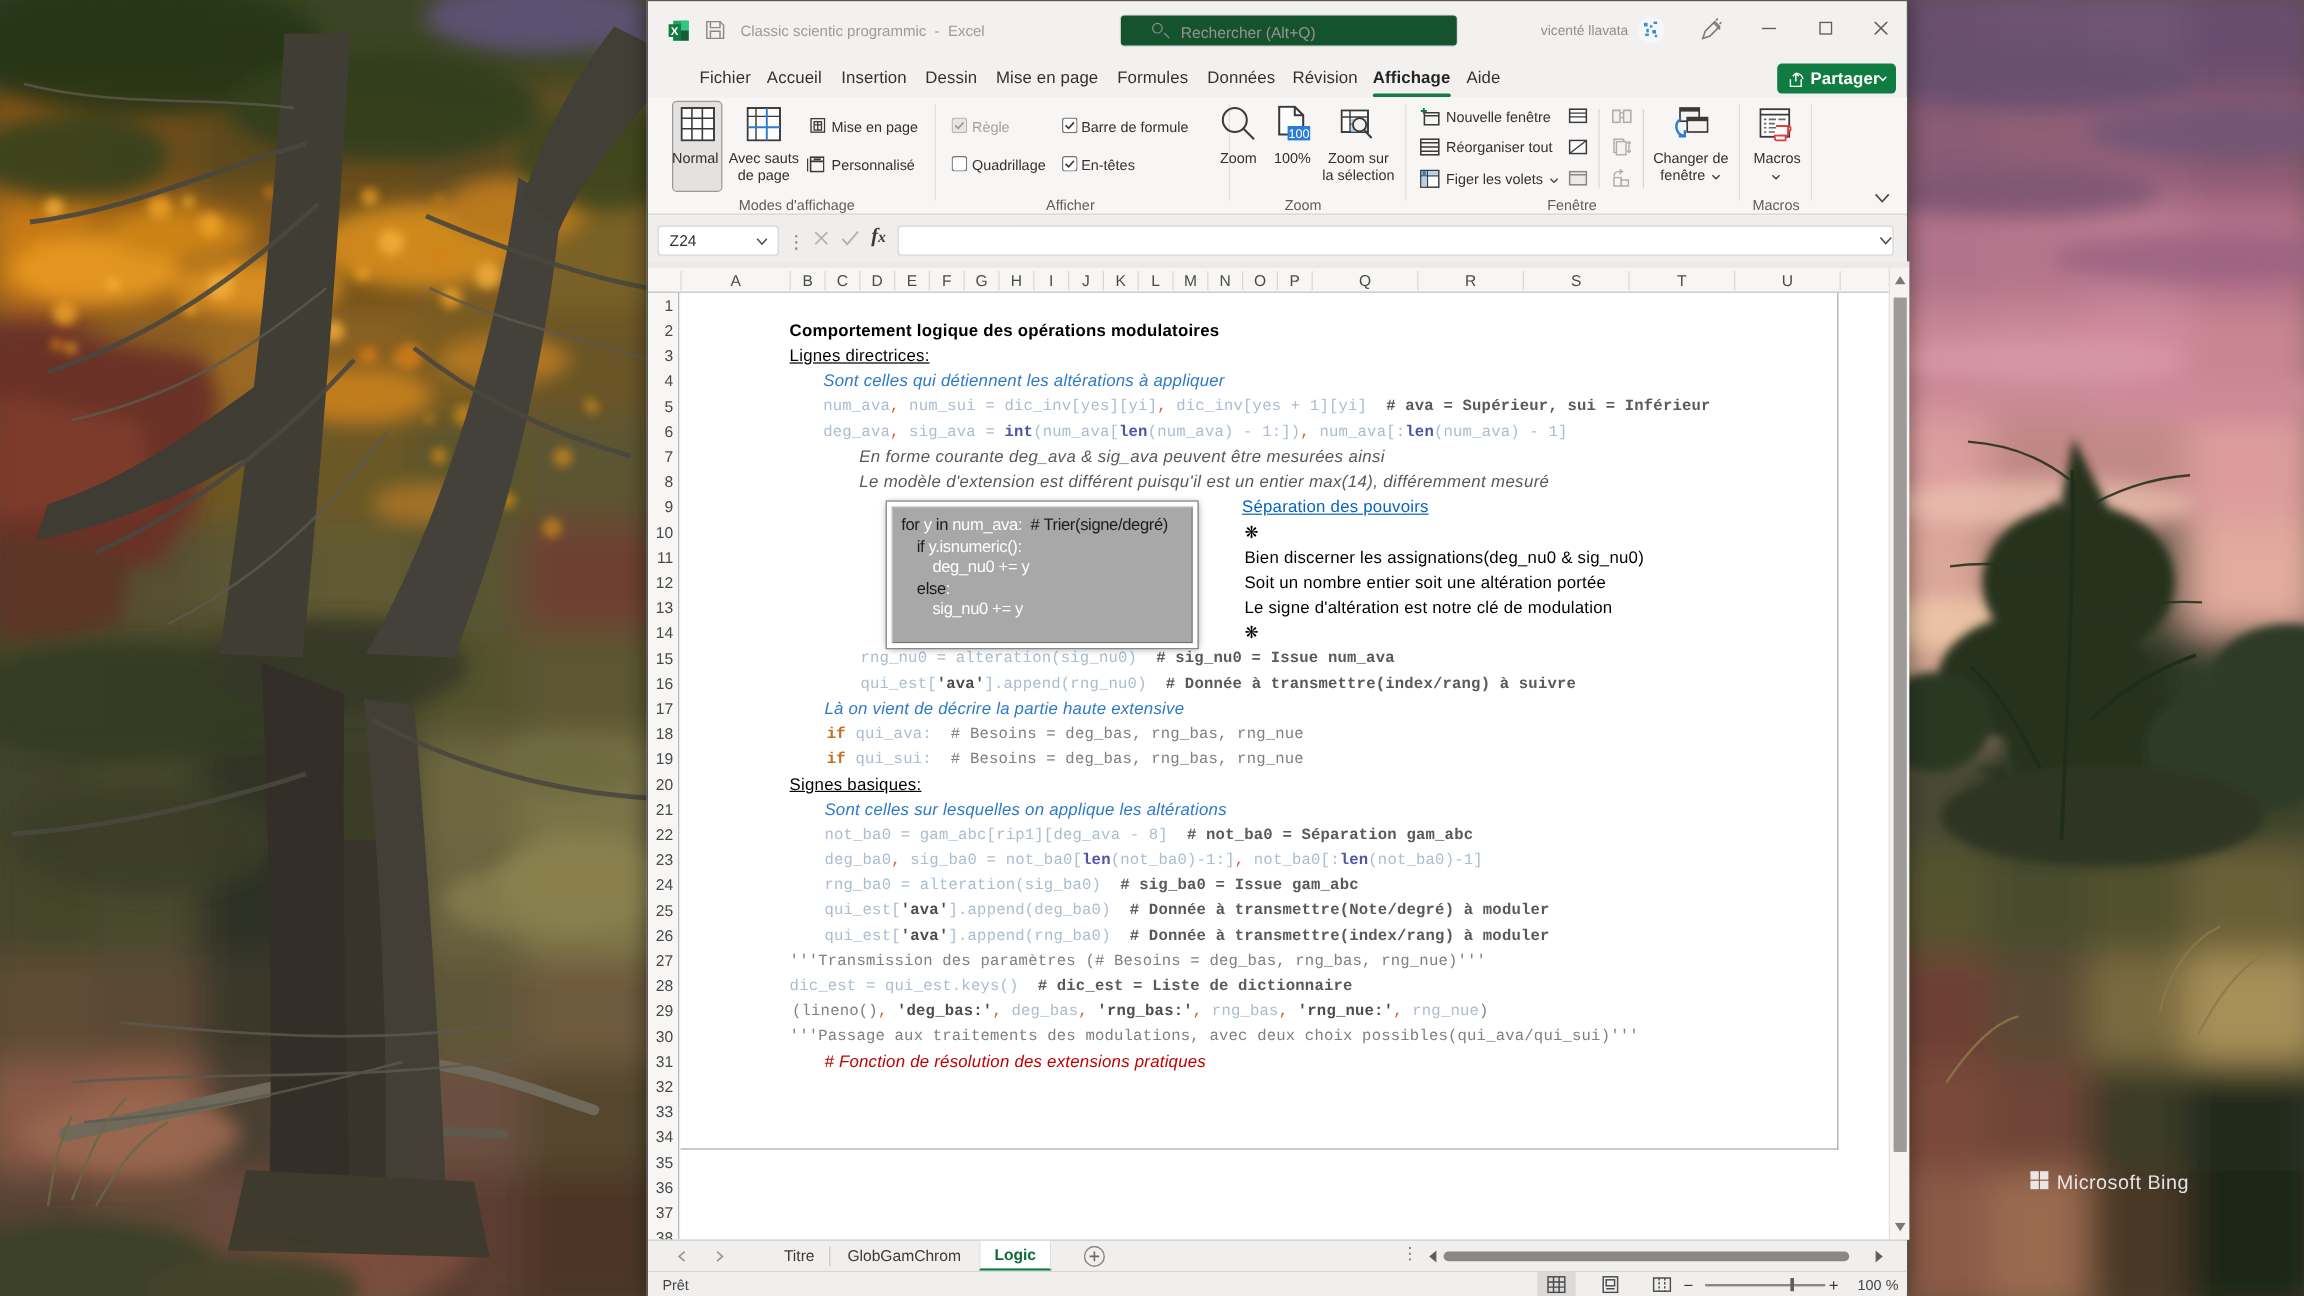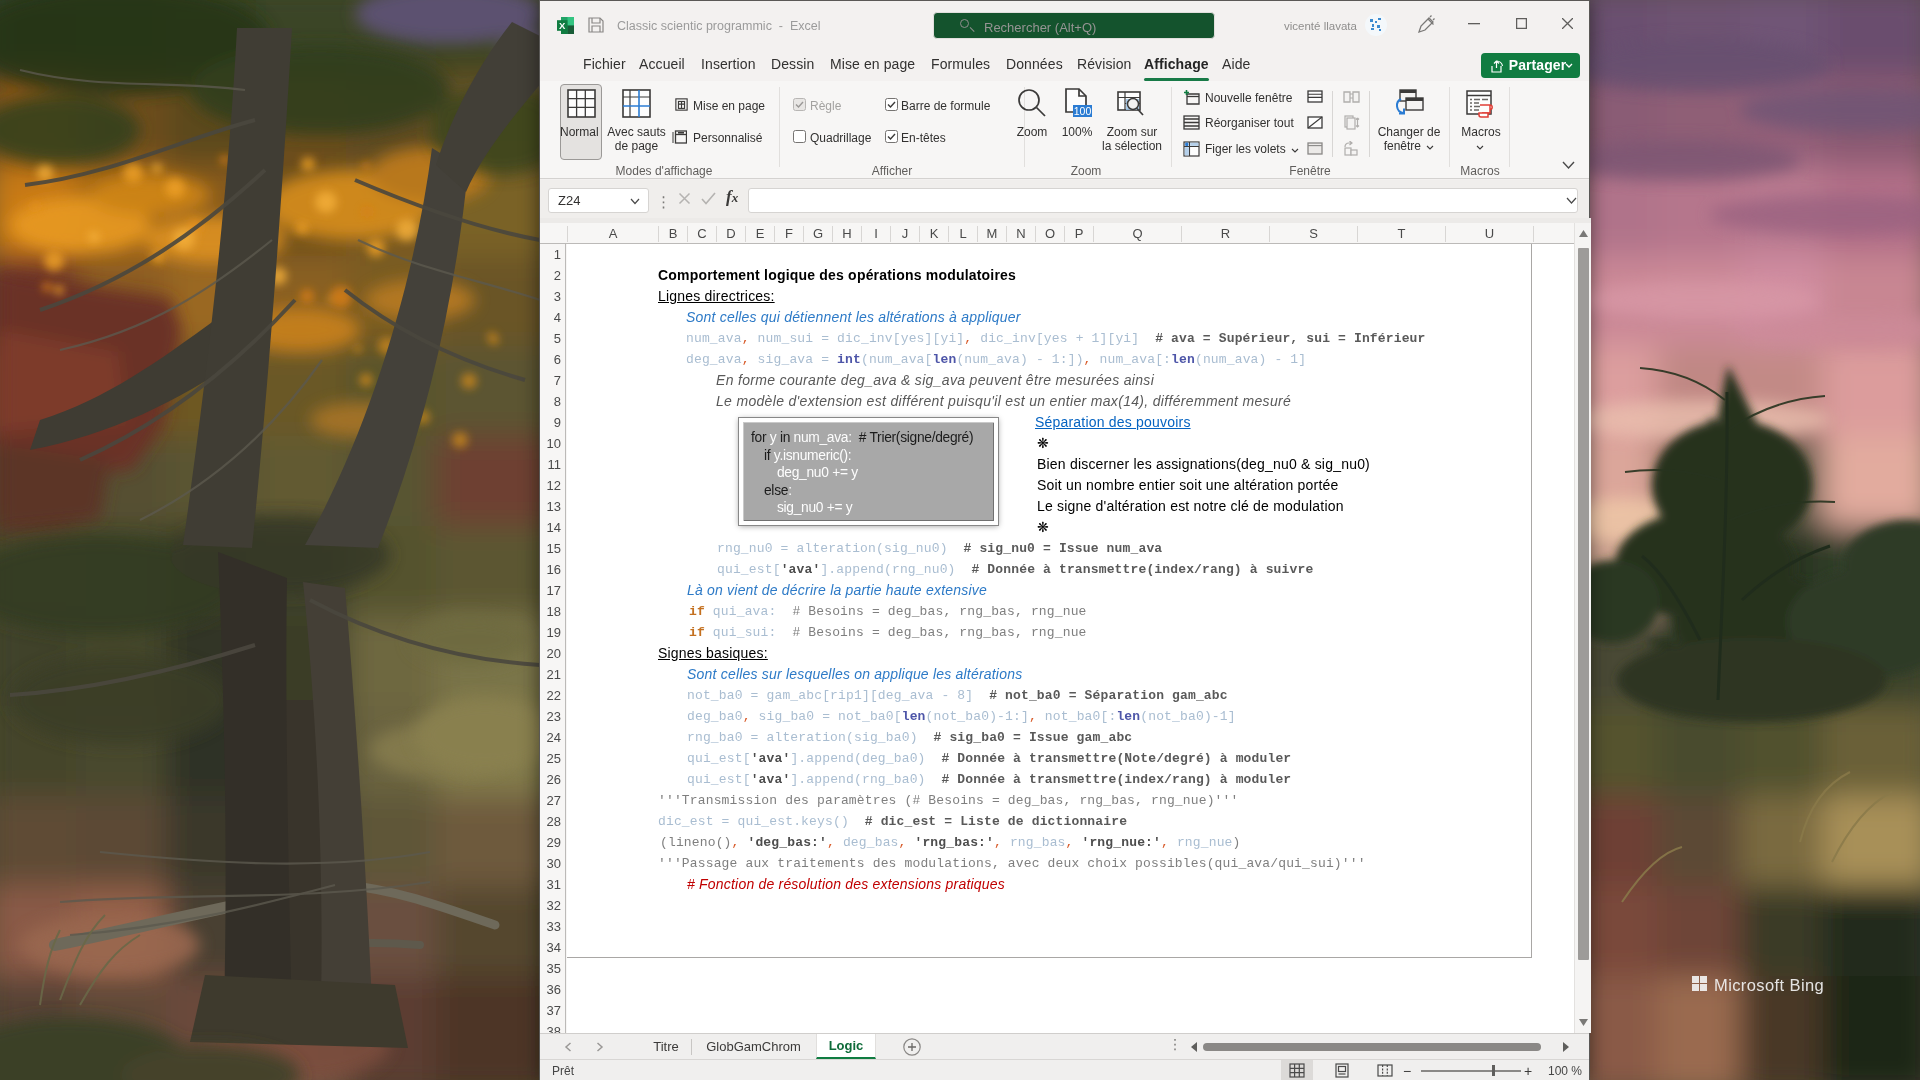--- a/index.html
+++ b/index.html
@@ -47,21 +47,21 @@
   .c-gray { color:#7f7f7f; }
   .c-kw { color:#4d55a8; font-weight:bold; }
   .c-if { color:#c4701f; font-weight:bold; }
   .c-cm { color:#d85a28; }
   .c-str { color:#4d4d4d; font-weight:bold; }
   .it { font-style:italic; }
   .bl { color:#2d7ac7; }
   .gr { color:#595959; }
   .b-t { font-size:14px; letter-spacing:0.2px; }
   .gr.it { letter-spacing:0.32px; }
-  #codebox { position:absolute; left:172px; top:174px; width:259px; height:107px;
+  #codebox { position:absolute; left:172px; top:174px; width:259px; height:122px;
      background:#a8a8a8; border:4px solid #fff; box-shadow:0 1px 6px rgba(0,0,0,.4), inset 1px 1px 0 #c9c9c9, inset -1px -1px 0 #707070;
      outline:1px solid #888; }
   .cbl { position:absolute; left:8px; font-size:13.8px; letter-spacing:-0.3px; white-space:nowrap; line-height:16px; }
   .cbl .k { color:#1c1c1c; }
   .cbl .w { color:#fdfdfd; }
   
   #tabbar { position:absolute; left:0; top:1032px; width:100%; height:26px; background:#f0efee; border-top:1px solid #d0cecc; font-size:13px; color:#444; }
   #statusbar { position:absolute; left:0; top:1058px; width:100%; height:22px; background:#f0efee; border-top:1px solid #d8d6d4; font-size:12px; color:#454545; }
 </style>
 </head>

